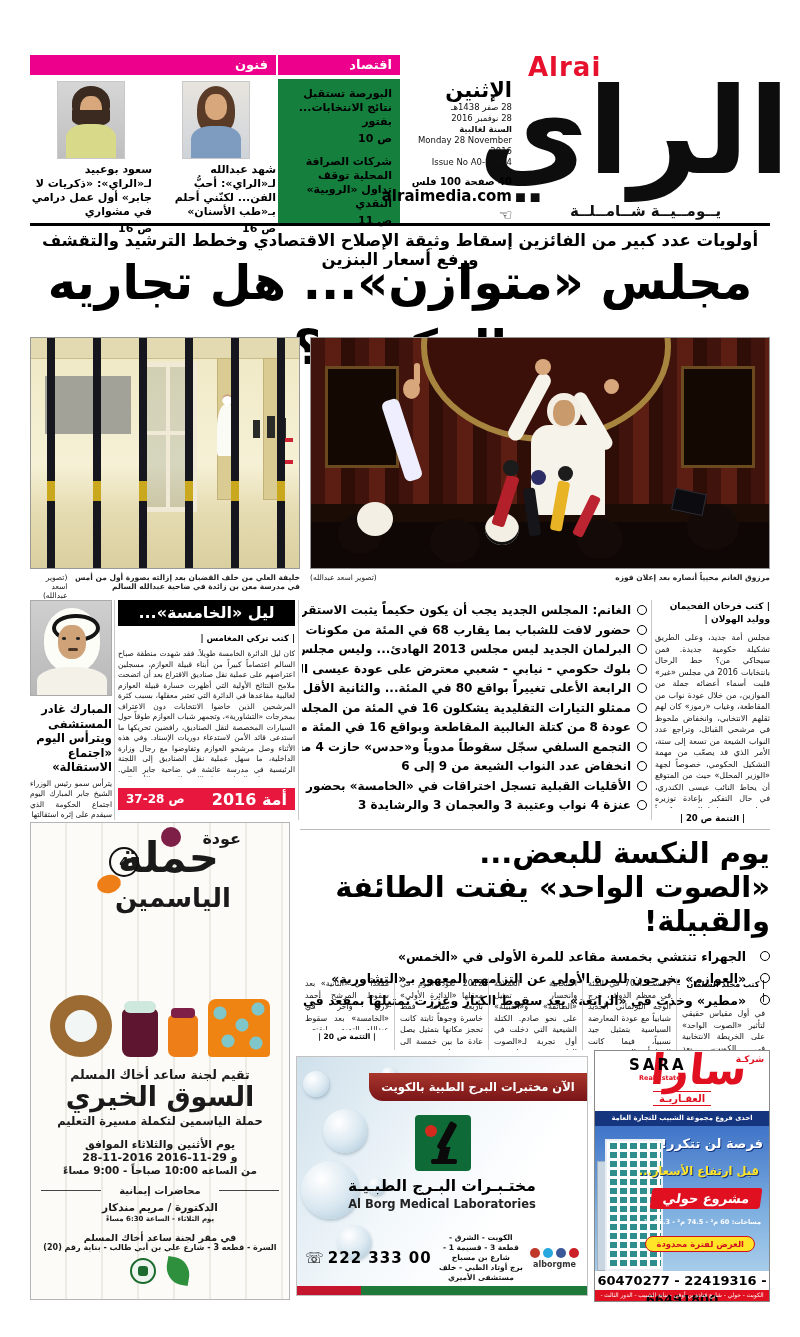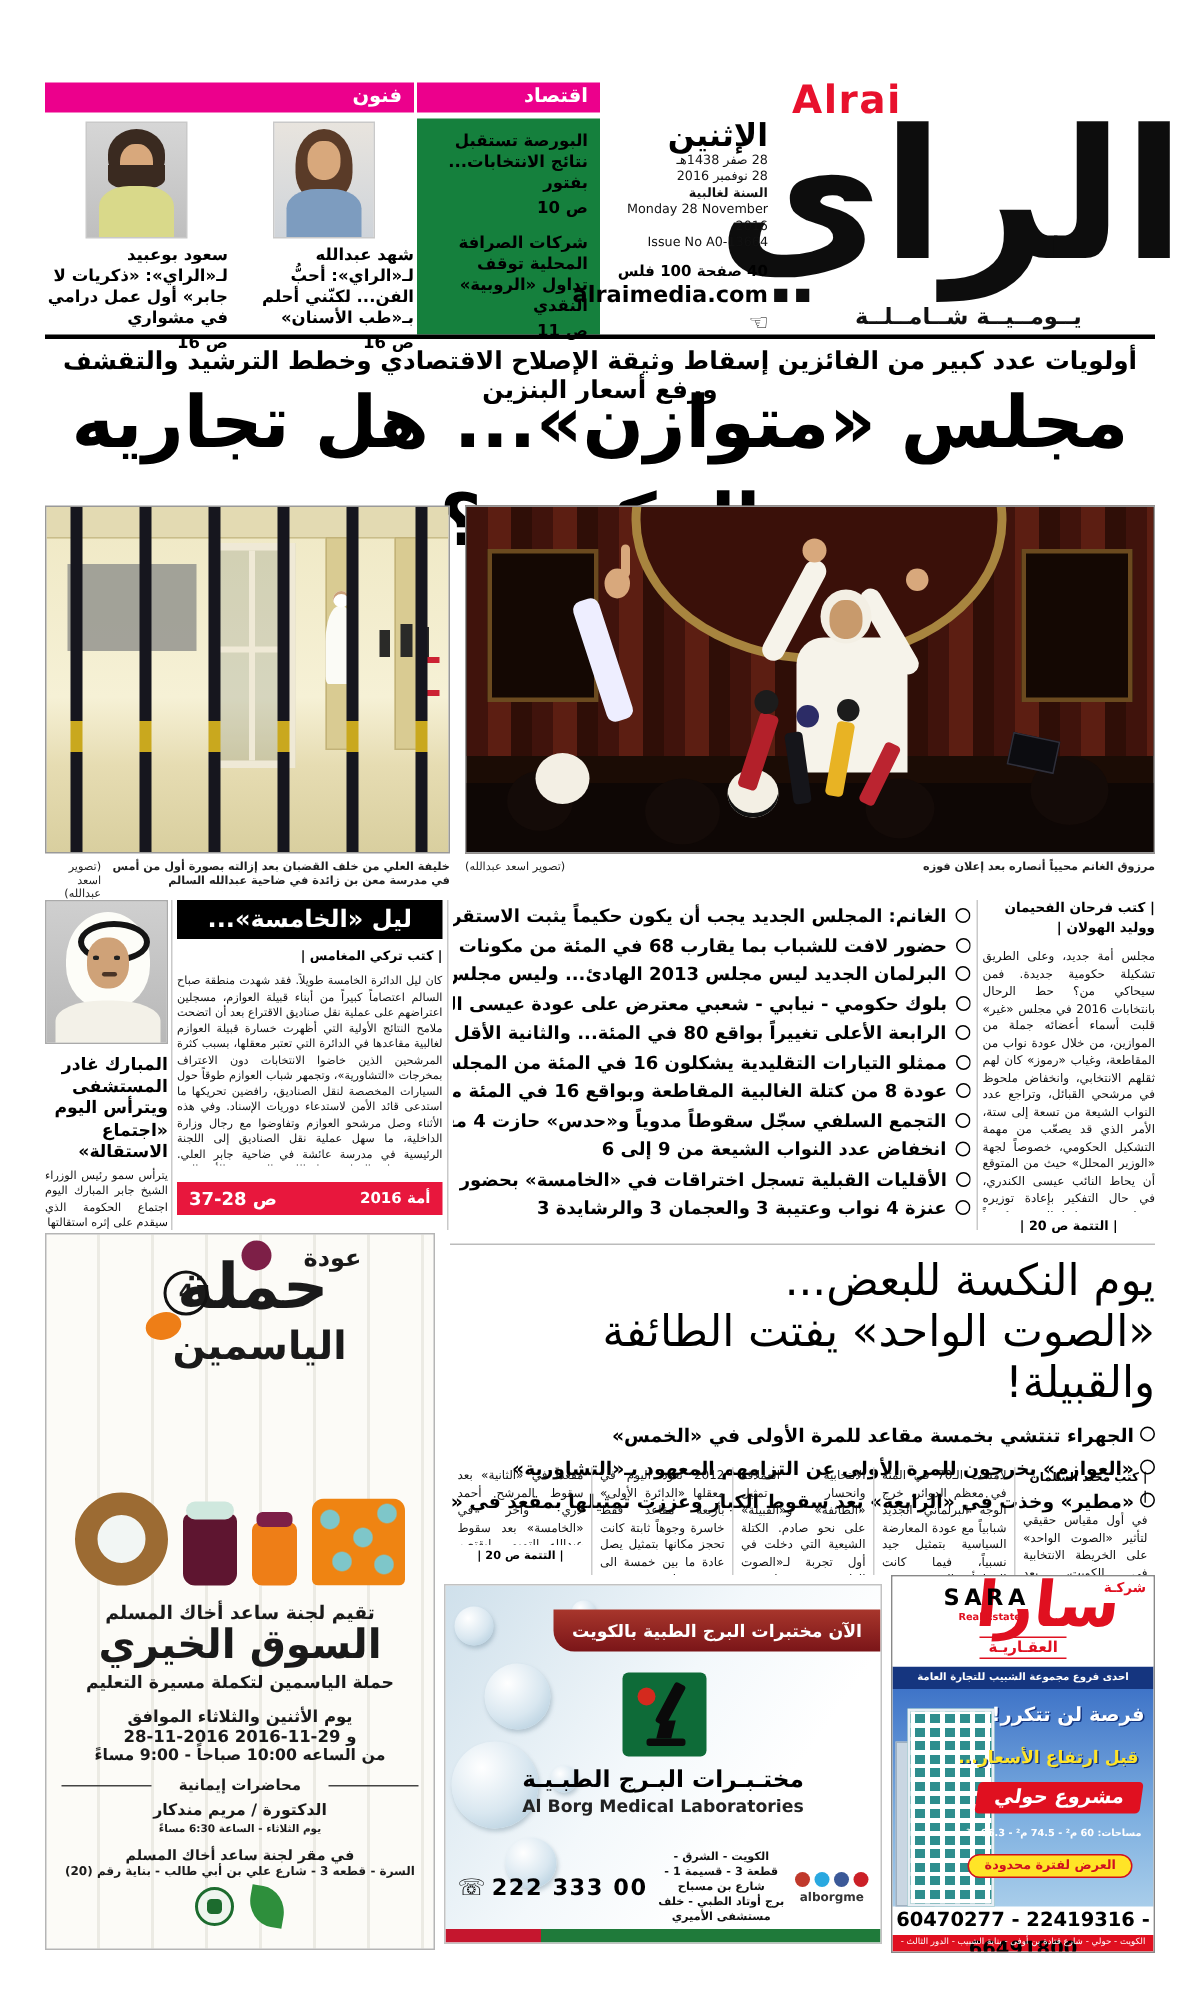--- a/index.html
+++ b/index.html
@@ -77,35 +77,35 @@
   
   .vrule{position:absolute;top:600px;height:220px;width:0;border-left:1px solid #c9c9c9;}
   .byline{font-weight:bold;font-size:9px;line-height:13px;color:#000;white-space:pre-line;text-align:right;margin-bottom:6px;}
   .tiny{font-size:8px;line-height:11.5px;color:#111;}
   .cont{font-weight:bold;font-size:8.5px;margin-top:5px;}
   .b-row{display:flex;align-items:flex-start;gap:6px;height:19.5px;white-space:nowrap;overflow:hidden;}
   .dot{flex:0 0 auto;width:8px;height:8px;border:1.6px solid #000;border-radius:50%;margin-top:4px;}
   .b-txt{font-weight:bold;font-size:12px;line-height:19px;color:#000;}
   .fifth-h{background:#000;color:#fff;font-weight:900;font-size:16px;text-align:center;line-height:26px;height:26px;}
   .omma{position:absolute;left:0;right:0;bottom:0;height:22px;background:#e8173d;color:#fff;display:flex;align-items:center;justify-content:space-between;padding:0 8px;box-sizing:border-box;}
-  .omma-logo{font-weight:900;font-size:10px;}
+  .omma-logo{font-weight:900;font-size:16px;}
   .omma-pg{font-weight:bold;font-size:12px;}
   .mb-head{font-weight:900;font-size:11.5px;line-height:14.5px;color:#000;text-align:right;margin:6px 0 4px;}
 
   .mb-photo{position:relative;width:82px;height:96px;background:linear-gradient(#cfcfcf,#b8b8b8);border:1px solid #aaa;overflow:hidden;box-sizing:border-box;}
   .mb-gh{position:absolute;left:13px;top:7px;width:56px;height:64px;background:#fdfdf8;border-radius:50% 50% 44% 44%;}
   .mb-agal{position:absolute;left:21px;top:13px;width:40px;height:20px;border:4px solid #141414;border-radius:50%;}
   .mb-face{position:absolute;left:27px;top:24px;width:28px;height:34px;background:#cfa278;border-radius:45%;}
   .mb-eye{position:absolute;width:4px;height:2.5px;background:#222;border-radius:50%;top:36px;}
   .mb-st{position:absolute;left:37px;top:47px;width:10px;height:3px;background:#4a3426;border-radius:2px;}
   .mb-body{position:absolute;left:6px;top:66px;width:70px;height:30px;background:#f3f1e8;border-radius:45% 45% 0 0;}
 
   
-  .h2a{font-weight:400;font-size:29px;line-height:34px;color:#000;text-align:right;letter-spacing:-0.5px;}
-  .b2-row{display:flex;align-items:flex-start;gap:4px;height:22px;white-space:nowrap;overflow:hidden;justify-content:flex-start;}
+  .h2a{font-weight:700;font-size:29px;line-height:34px;color:#000;text-align:right;letter-spacing:-0.5px;}
+  .b2-row{display:flex;align-items:flex-start;gap:14px;height:22px;white-space:nowrap;overflow:hidden;justify-content:flex-start;}
   .b2-txt{font-weight:bold;font-size:12.5px;line-height:21px;}
   .bodycols{position:absolute;left:300px;top:978px;width:470px;height:72px;display:flex;}
   .bcol{width:94px;box-sizing:border-box;padding:0 5px;border-left:1px solid #ccc;overflow:hidden;}
   .bcol:last-child{border-left:none;}
   .hr2{position:absolute;left:300px;top:829px;width:470px;border-top:1px solid #bbb;}
 
   
   .yas{position:absolute;left:30px;top:822px;width:260px;height:478px;border:1px solid #b5b5b5;box-sizing:border-box;
     background:repeating-linear-gradient(90deg,#fcfbf7 0 34px,#ecebe4 34px 36px);overflow:hidden;text-align:center;color:#1a1a1a;}
   .yas-logo{position:relative;height:128px;}

